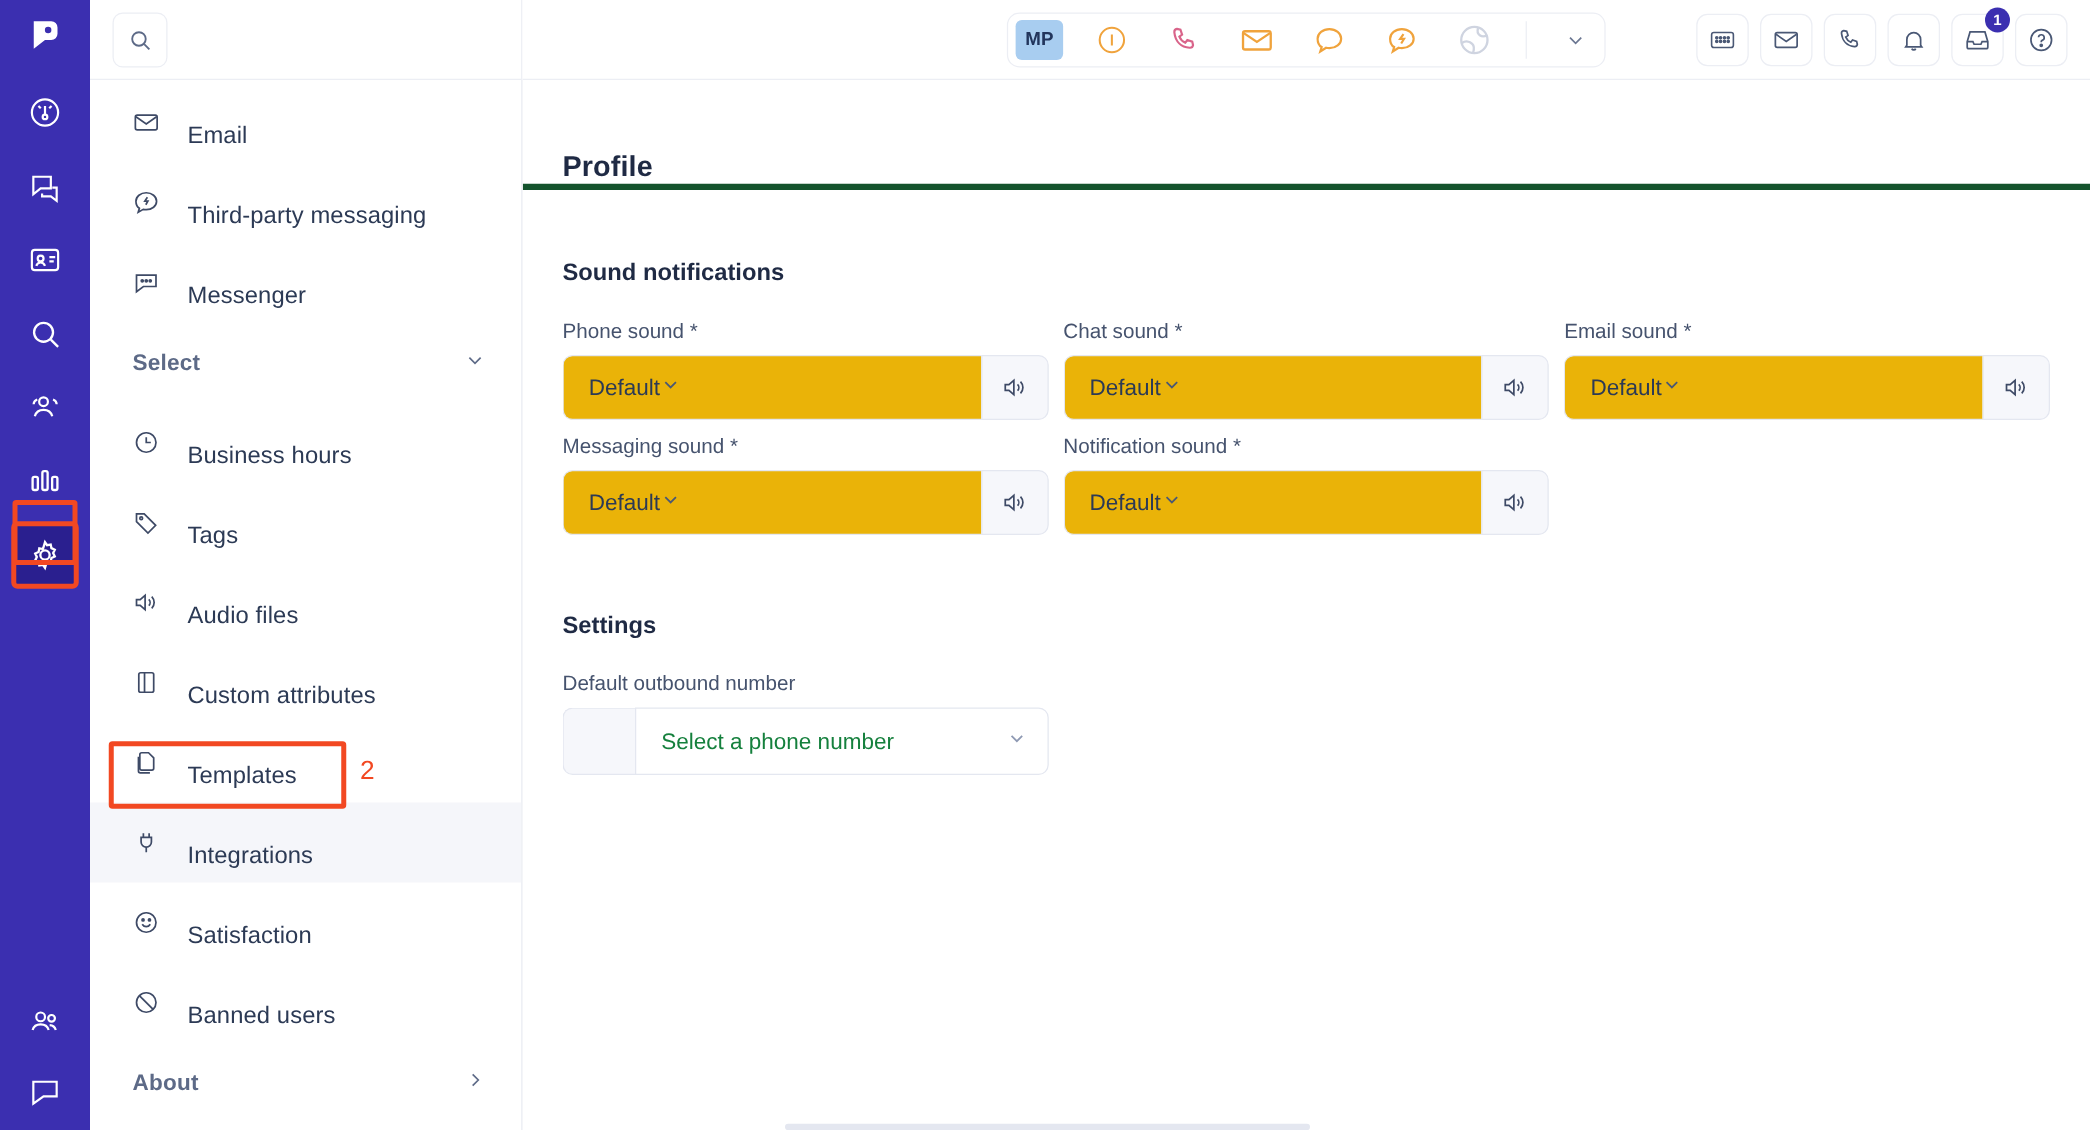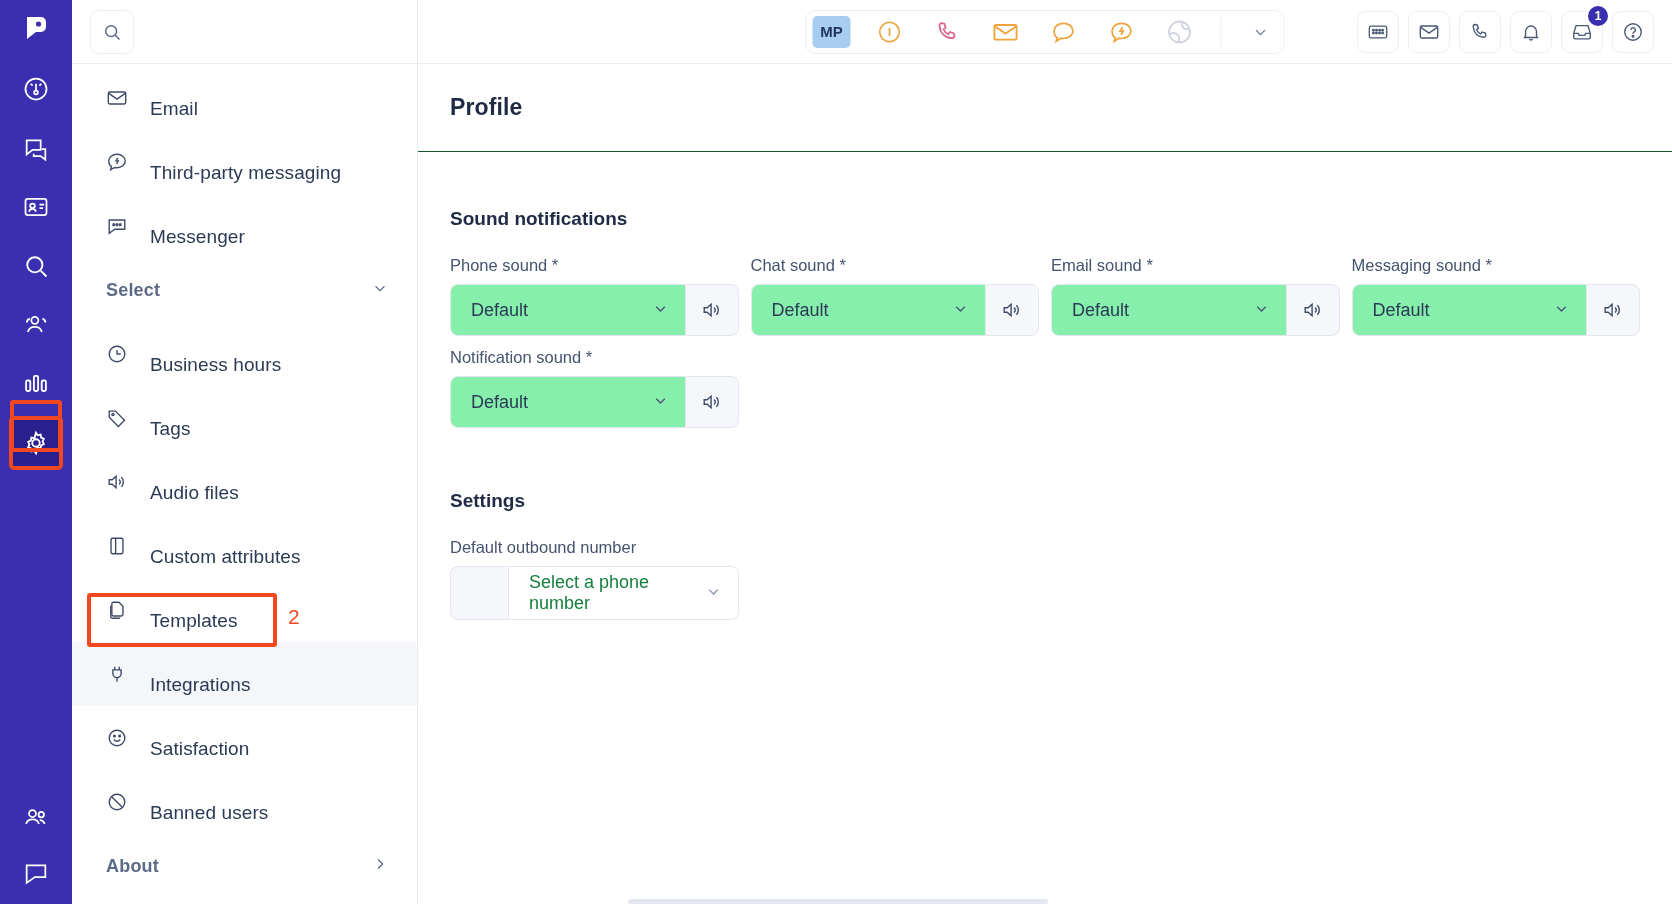--- a/index.html
+++ b/index.html
@@ -134,46 +134,46 @@
     position: absolute; top: -6px; right: -6px;
     min-width: 20px; height: 20px; border-radius: 10px;
     background: #3b2fb0; color: #fff; font-size: 12px;
     font-weight: 700; display: flex; align-items: center;
     justify-content: center; padding: 0 5px;
   }
 
   
   #content { flex: 1 1 auto; overflow: hidden; background: #fff; }
   #page-head {
-    height: 88px; display: flex; align-items: center;
-    padding-left: 32px; border-bottom: 1px solid #14532d;
+    height: 88px; display: flex; align-items: flex-end;
+    padding-left: 32px; border-bottom: 5px solid #14532d;
   }
   #page-head h1 {
     font-size: 23px; font-weight: 700; color: #1f2a44;
     letter-spacing: .1px;
   }
   .section { padding: 0 32px; }
   .sec-title {
     font-size: 19px; font-weight: 700; color: #1f2a44;
     margin-top: 56px; margin-bottom: 26px;
   }
   .grid2 {
-    display: grid; grid-template-columns: 1fr 1fr 1fr 1fr;
+    display: grid; grid-template-columns: 1fr 1fr 1fr;
     column-gap: 34px; row-gap: 20px; gap: 12px;
   }
   .field-label {
     font-size: 16.5px; color: #46536e; margin-bottom: 9px;
   }
   .req { color: #46536e; }
   .select-row { display: flex; align-items: stretch; }
   .select {
     flex: 1 1 auto; height: 52px;
     border: 1px solid #e4e7f0; border-right: none;
-    border-radius: 8px 0 0 8px; background: #86efac;
-    display: flex; align-items: center; justify-content: space-between;
+    border-radius: 8px 0 0 8px; background: #eab308;
+    display: flex; align-items: center; justify-content: flex-start;
     padding: 0 16px 0 20px; cursor: pointer;
   }
   .select .val { font-size: 18px; color: #2c3a55; }
   .sound-btn {
     width: 54px; flex: 0 0 54px; height: 52px;
     border: 1px solid #e4e7f0; border-radius: 0 8px 8px 0;
     background: #f6f7fb; display: flex;
     align-items: center; justify-content: center; cursor: pointer;
     color: #3e4a66;
   }

